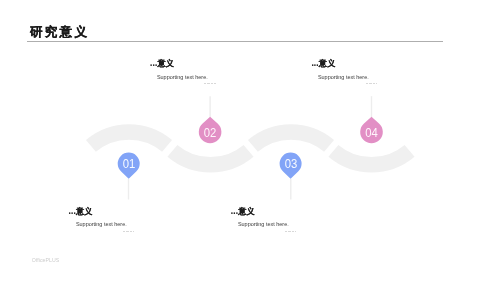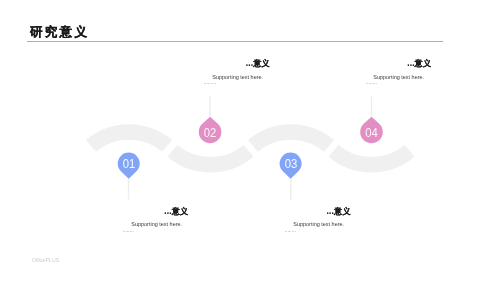--- a/index.html
+++ b/index.html
@@ -7,21 +7,21 @@
   body{width:500px;height:281px;font-family:"Liberation Sans",sans-serif;overflow:hidden;}
   .slide{position:relative;width:419px;height:281px;background:#fff;overflow:hidden;padding-left:24px;}
 
   .title{position:absolute;left:30px;top:25.6px;font-size:12.6px;font-weight:bold;
          color:#1a1a1a;letter-spacing:2.2px;line-height:12px;white-space:nowrap;
          -webkit-text-stroke:0.25px #1a1a1a;}
   .rule{position:absolute;left:27px;top:41px;width:446px;height:1px;background:#aeaeae;}
 
   svg.art{position:absolute;left:0;top:0;}
 
-  .lbl{position:absolute;text-align:right;width:120px;}
+  .lbl{position:absolute;text-align:left;width:120px;}
   .lbl .h{font-size:8.2px;font-weight:bold;color:#1d1d1d;letter-spacing:0.2px;
           white-space:nowrap;line-height:9px;-webkit-text-stroke:0.16px #1d1d1d;}
   .lbl .s{font-size:6.2px;color:#3a3a3a;white-space:nowrap;line-height:7px;margin-top:4.8px;
           transform:scaleX(0.885);transform-origin:center top;}
   .dash{width:11.2px;height:1px;margin:3.6px auto 0;
         background:repeating-linear-gradient(to right,#d8d8d8 0 2.2px,#fff 2.2px 3.4px);}
 
   .brand{position:absolute;left:31.8px;top:257.2px;font-size:5.2px;color:#cccccc;letter-spacing:0.05px;}
   .pagenum{position:absolute;left:461.2px;top:254.8px;width:12px;text-align:center;
            font-size:7.2px;color:#c9c9c9;}

